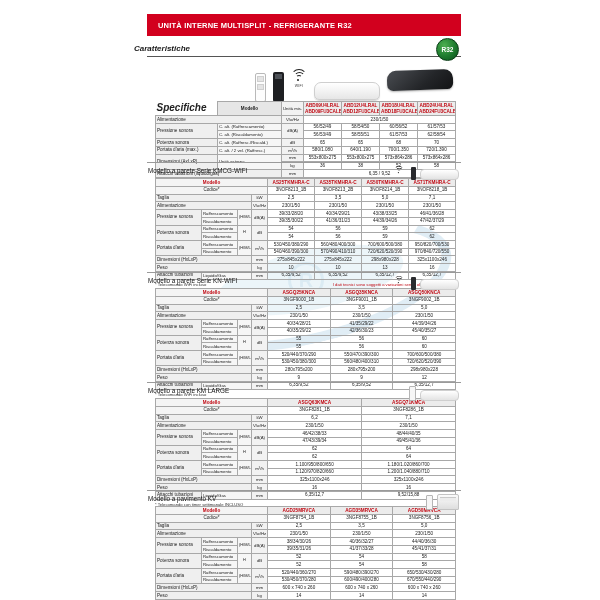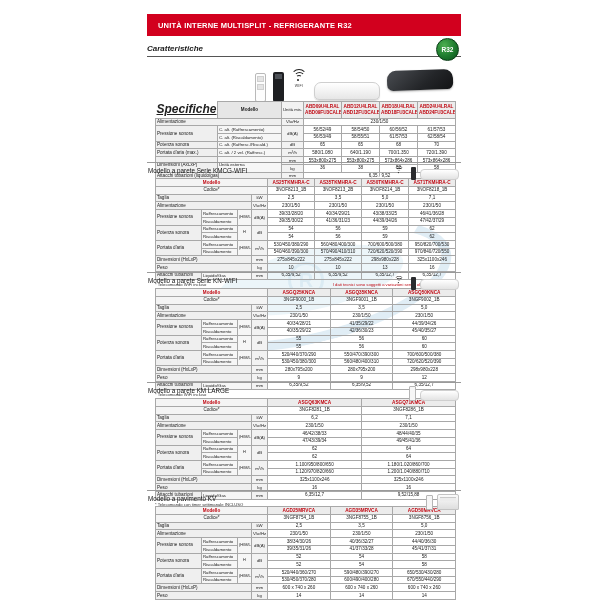--- a/index.html
+++ b/index.html
@@ -2,21 +2,21 @@
 <html><head>
 <meta charset="utf-8">
 <style>
   html,body{margin:0;padding:0;}
   body{width:600px;height:600px;background:#ffffff;position:relative;overflow:hidden;
        font-family:"Liberation Sans", sans-serif;color:#1a1a1a;}
   .abs{position:absolute;}
   
   .banner{left:147px;top:14px;width:314px;height:22px;background:#d2001e;display:flex;align-items:center;}
   .banner span{color:#fff;font-weight:bold;font-size:7.5px;letter-spacing:.2px;padding-left:11px;}
-  .carat{left:147px;top:44px;font-size:8px;font-weight:bold;font-style:italic;}
+  .carat{left:134px;top:44px;font-size:8px;font-weight:bold;font-style:italic;}
   .rule{left:147px;top:56px;width:314px;height:0;border-top:1px solid #555;}
   .r32{left:436px;top:38px;width:21px;height:21px;border-radius:50%;
        background:radial-gradient(circle at 35% 30%, #4caf50 0%, #1d7a2e 55%, #0b4d1c 100%);
        border:1.5px solid #0a3d16;display:flex;align-items:center;justify-content:center;}
   .r32 span{color:#fff;font-weight:bold;font-size:6.5px;}
   
   .wm{pointer-events:none;opacity:.35;}
   .wm-swoosh{left:165px;top:228px;width:270px;height:95px;border-radius:50%;
      border:10px solid #bcd9ea;border-top-color:transparent;border-left-color:transparent;
      transform:rotate(-14deg);opacity:.45;}
@@ -62,21 +62,21 @@
   .redge{border-left:1.2px solid #c00812 !important;}
   .sec{left:147px;width:314px;border-top:1px solid #9a9a9a;}
   .sec-title{font-size:6.3px;color:#111;margin:4px 0 4px 1px;}
   .sec table{margin-left:8px;}
   .sec-icons{position:absolute;right:2px;top:3px;display:flex;align-items:flex-end;gap:4px;}
   .footrow{display:flex;justify-content:space-between;margin:2px 0 0 8px;width:300px;}
   .foot{font-size:4.2px;color:#333;}
   .footred{font-size:4.2px;color:#c00812;text-align:right;}
   
   .spec{left:155px;top:101px;width:300px;}
-  .spec-title{font-size:12px;font-weight:bold;font-style:italic;text-decoration:underline;}
+  .spec-title{font-size:10px;font-weight:bold;font-style:italic;}
   td.spec-title-cell{border:none;background:transparent;text-align:left;}
   td.mod-hd{font-weight:bold;background:#e6e6e6;font-size:4.6px;}
   th.model .l2{display:block;}
   .prodrow{left:255px;top:57px;width:206px;height:45px;display:flex;align-items:flex-end;gap:7px;}
 </style>
 </head>
 <body>
 
 <div class="abs banner">
   <span>UNITÀ INTERNE MULTISPLIT - REFRIGERANTE R32</span>

